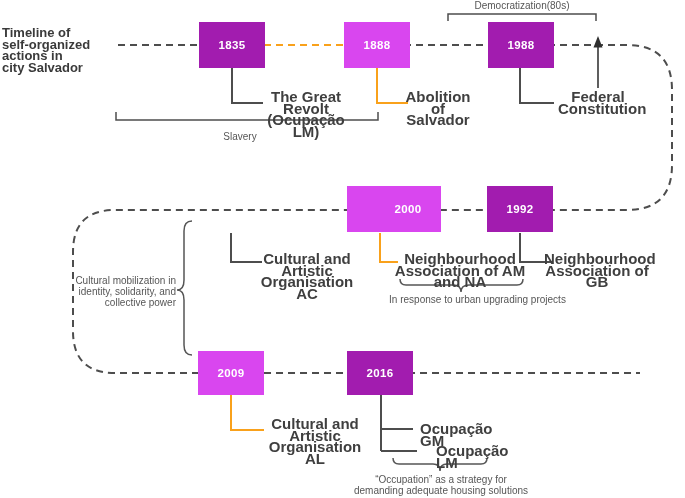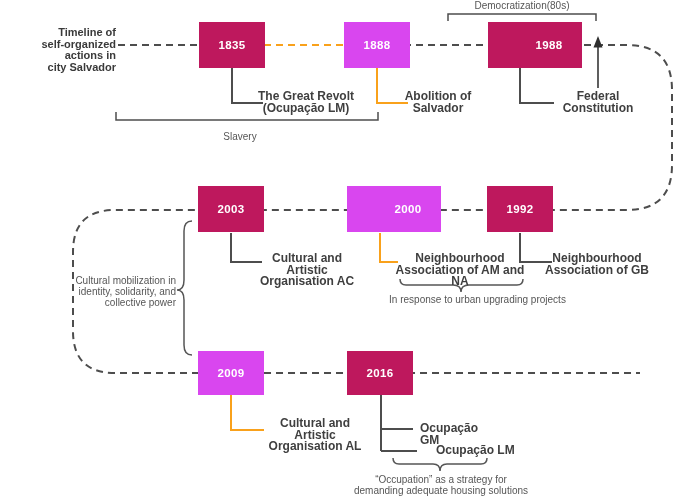--- a/index.html
+++ b/index.html
@@ -5,36 +5,36 @@
   html,body{margin:0;padding:0;background:#ffffff;}
   #stage{
     position:relative;width:685px;height:498px;background:#ffffff;overflow:hidden;
     font-family:"Liberation Sans", sans-serif;
   }
   #lines{position:absolute;left:0;top:0;z-index:0;}
   .box{
     position:absolute;width:66px;height:46px;z-index:2;
     display:flex;align-items:center;justify-content:center;
   }
-  .box.gray{background:#be185d;}
+  .box.gray{background:#a21caf;}
   .box.orange{background:#d946ef;}
   .year{
     color:#ffffff;font-size:11.5px;font-weight:bold;letter-spacing:.3px;
   }
   .txt{position:absolute;z-index:3;white-space:pre-line;}
   .lbl{
-    font-size:12px;line-height:11.5px;font-weight:bold;color:#3F3F3F;text-align:center;
+    font-size:15px;line-height:11.5px;font-weight:bold;color:#3F3F3F;text-align:center;
   }
   .lbl.left{text-align:left;}
   .note{
     font-size:10px;line-height:11px;font-weight:normal;color:#565656;text-align:center;
   }
   .note.right{text-align:right;}
   .title{
-    font-size:11px;line-height:11.5px;font-weight:bold;color:#3A3A3A;text-align:right;
+    font-size:13px;line-height:11.5px;font-weight:bold;color:#3A3A3A;text-align:left;
   }
 </style>
 </head>
 <body>
 
 <div id="stage">
 
   <svg id="lines" width="685" height="498" viewBox="0 0 685 498">
 
     <path d="M118,45 H264" fill="none" stroke="#4D4D4D" stroke-width="2" stroke-dasharray="7 5"></path>
@@ -65,36 +65,33 @@
   <div class="txt title" style="left:2px;top:27px;width:114px;">Timeline of
 self-organized actions in
 city Salvador</div>
 
   <div class="box gray" style="left:199px;top:22px;">
     <span class="year">1835</span>
   </div>
   <div class="box orange" style="left:344px;top:22px;">
     <span class="year">1888</span>
   </div>
-  <div class="box gray" style="left:488px;top:22px;padding-left:28px;">
+  <div class="box gray" style="left:488px;top:22px;">
     <span class="year">1988</span>
   </div>
 
   <div class="txt lbl" style="left:255px;top:91px;width:102px;">The Great Revolt
 (Ocupação LM)</div>
   <div class="txt lbl" style="left:400px;top:91px;width:76px;">Abolition of
 Salvador</div>
   <div class="txt lbl" style="left:558px;top:91px;width:80px;">Federal
 Constitution</div>
   <div class="txt note" style="left:440px;top:0px;width:164px;">Democratization(80s)</div>
   <div class="txt note" style="left:190px;top:131px;width:100px;">Slavery</div>
 
-  <div class="box gray" style="left:198px;top:186px;">
-    <span class="year">2003</span>
-  </div>
   <div class="box orange" style="left:347px;top:186px;padding-left:28px;">
     <span class="year">2000</span>
   </div>
   <div class="box gray" style="left:487px;top:186px;">
     <span class="year">1992</span>
   </div>
 
   <div class="txt lbl" style="left:256px;top:253px;width:102px;">Cultural and Artistic
 Organisation AC</div>
   <div class="txt lbl" style="left:394px;top:253px;width:132px;">Neighbourhood

